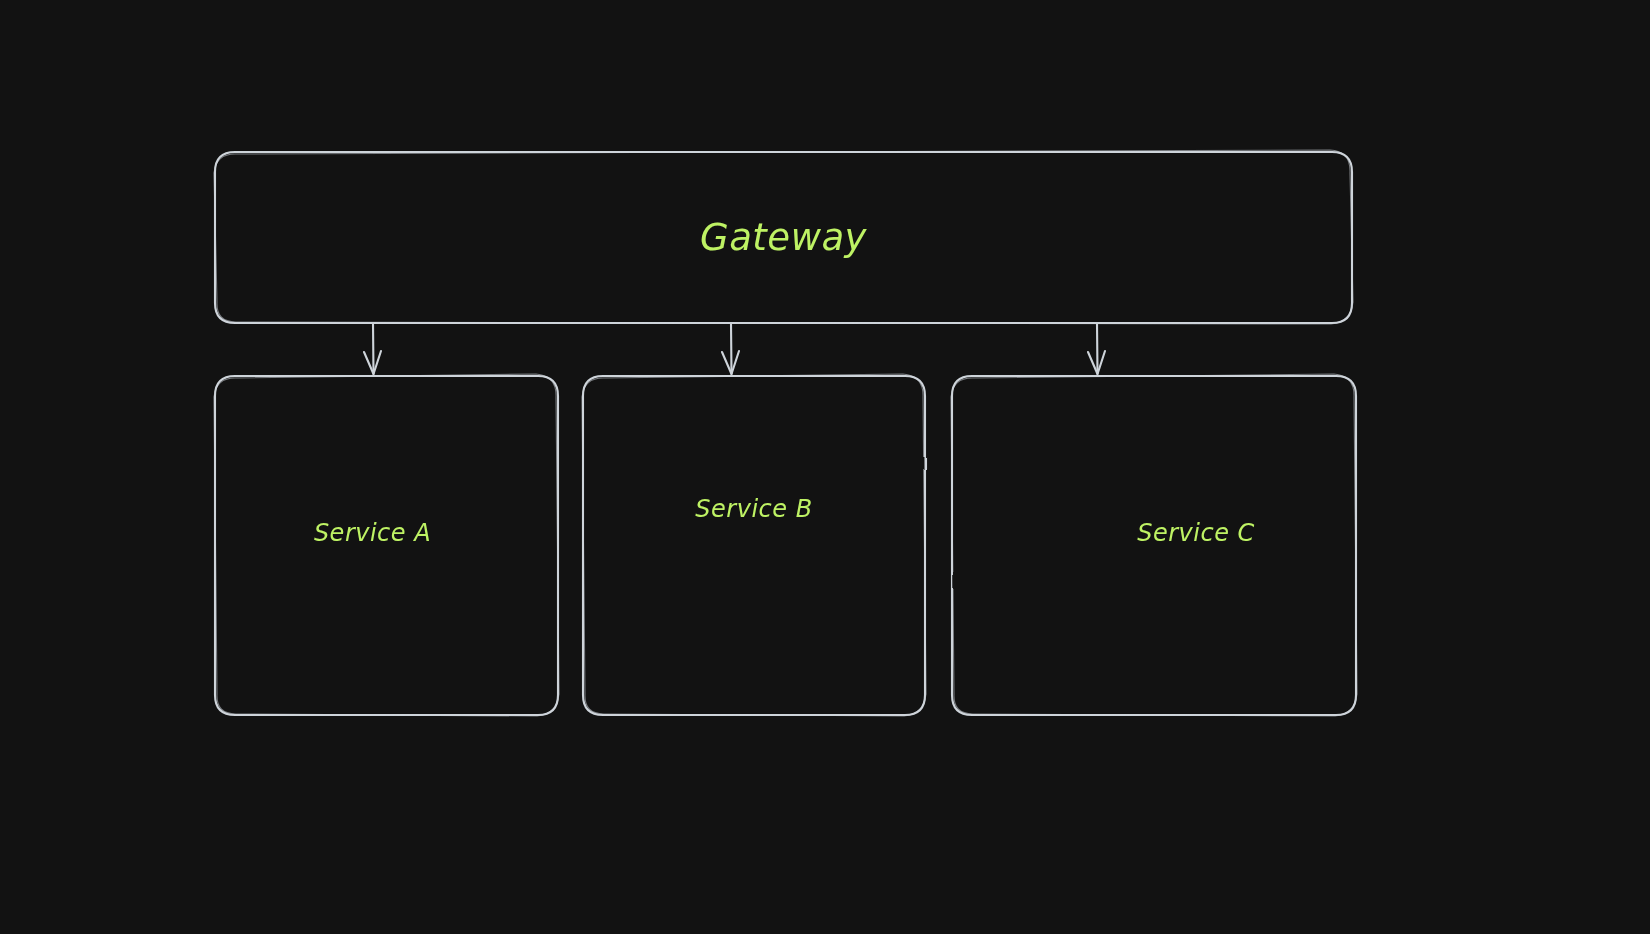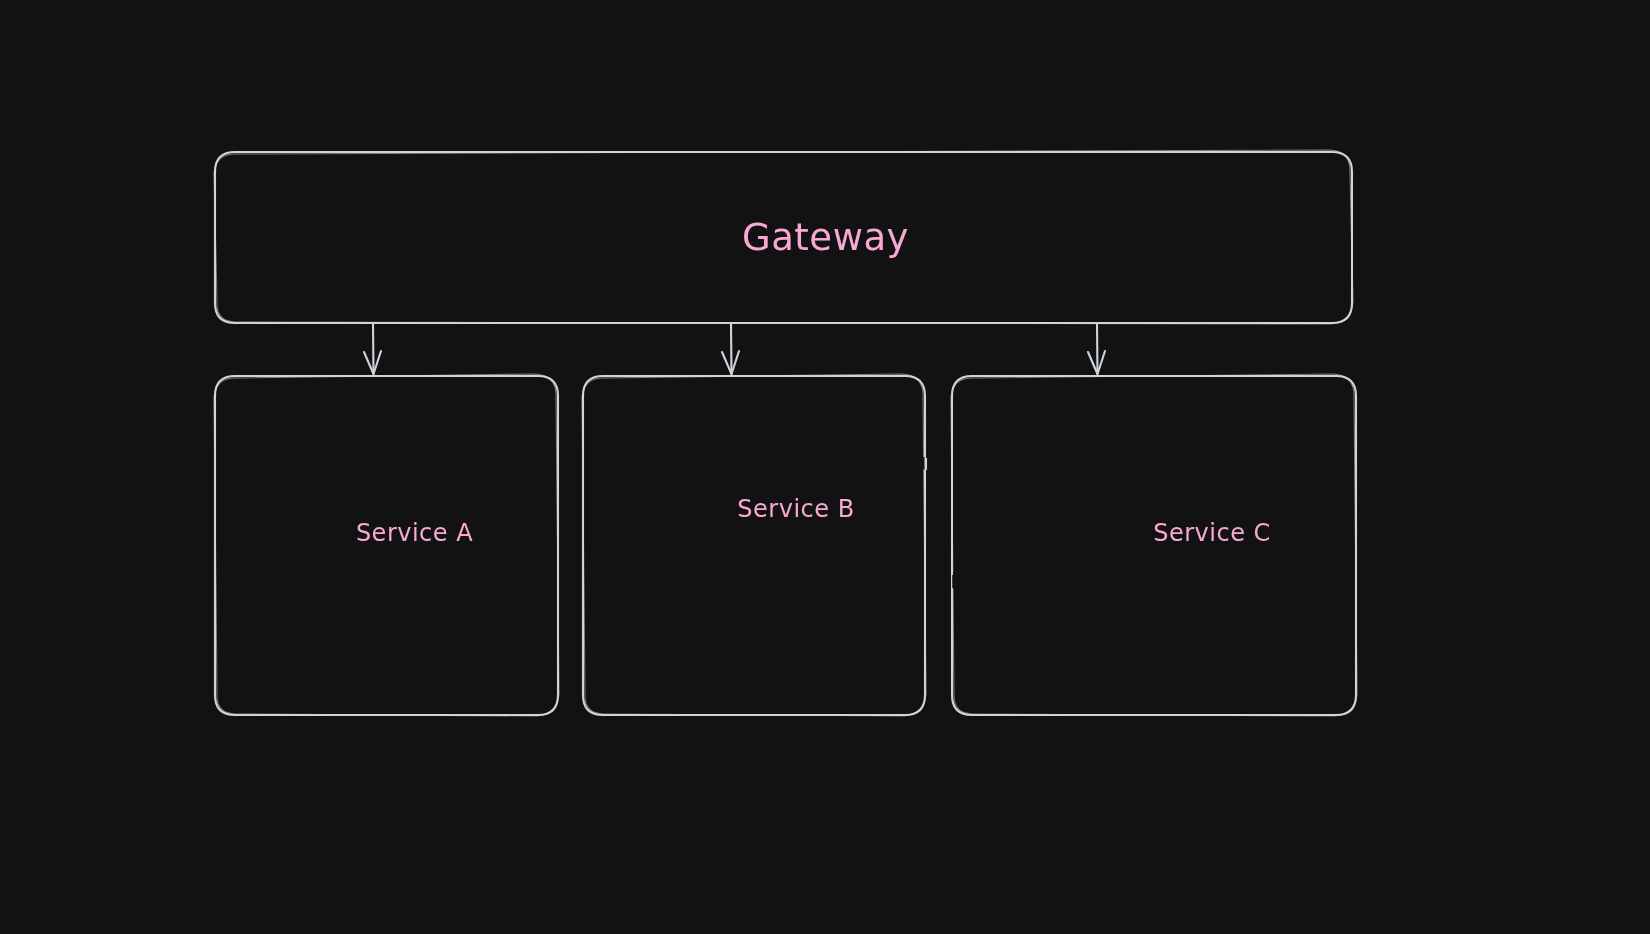--- a/index.html
+++ b/index.html
@@ -24,26 +24,26 @@
   .svg-layer {
     position: absolute;
     left: 0;
     top: 0;
     width: 1650px;
     height: 934px;
   }
 
   .node-label {
     position: absolute;
-    color: #f9a8d4;
+    color: #bef264;
     font-family: "DejaVu Sans", sans-serif;
+    font-style: italic;
     white-space: nowrap;
     text-align: center;
     letter-spacing: 0.5px;
-    margin-left: 42px;
     -webkit-font-smoothing: antialiased;
   }
 
   .label-gateway {
     font-size: 37px;
     line-height: 45px;
     font-weight: 400;
   }
 
   .label-service {
@@ -100,15 +100,15 @@
       <path d="M 1088 352 L 1097.5 374 L 1105 351" fill="none" stroke="#ced4da" stroke-width="2.1" stroke-linecap="round" stroke-linejoin="round"></path>
     </g>
   </svg>
 
   <div class="node-label label-gateway" style="left:215px; top:215px; width:1137px;">Gateway</div>
 
   <div class="node-label label-service" style="left:215px; top:518px; width:315px;">Service A</div>
 
   <div class="node-label label-service" style="left:583px; top:494px; width:342px;">Service B</div>
 
-  <div class="node-label label-service" style="left:952px; top:518px; width:436px;">Service C</div>
+  <div class="node-label label-service" style="left:952px; top:518px; width:436px;padding-left:26px;">Service C</div>
 
 </div>
 
 </body></html>

